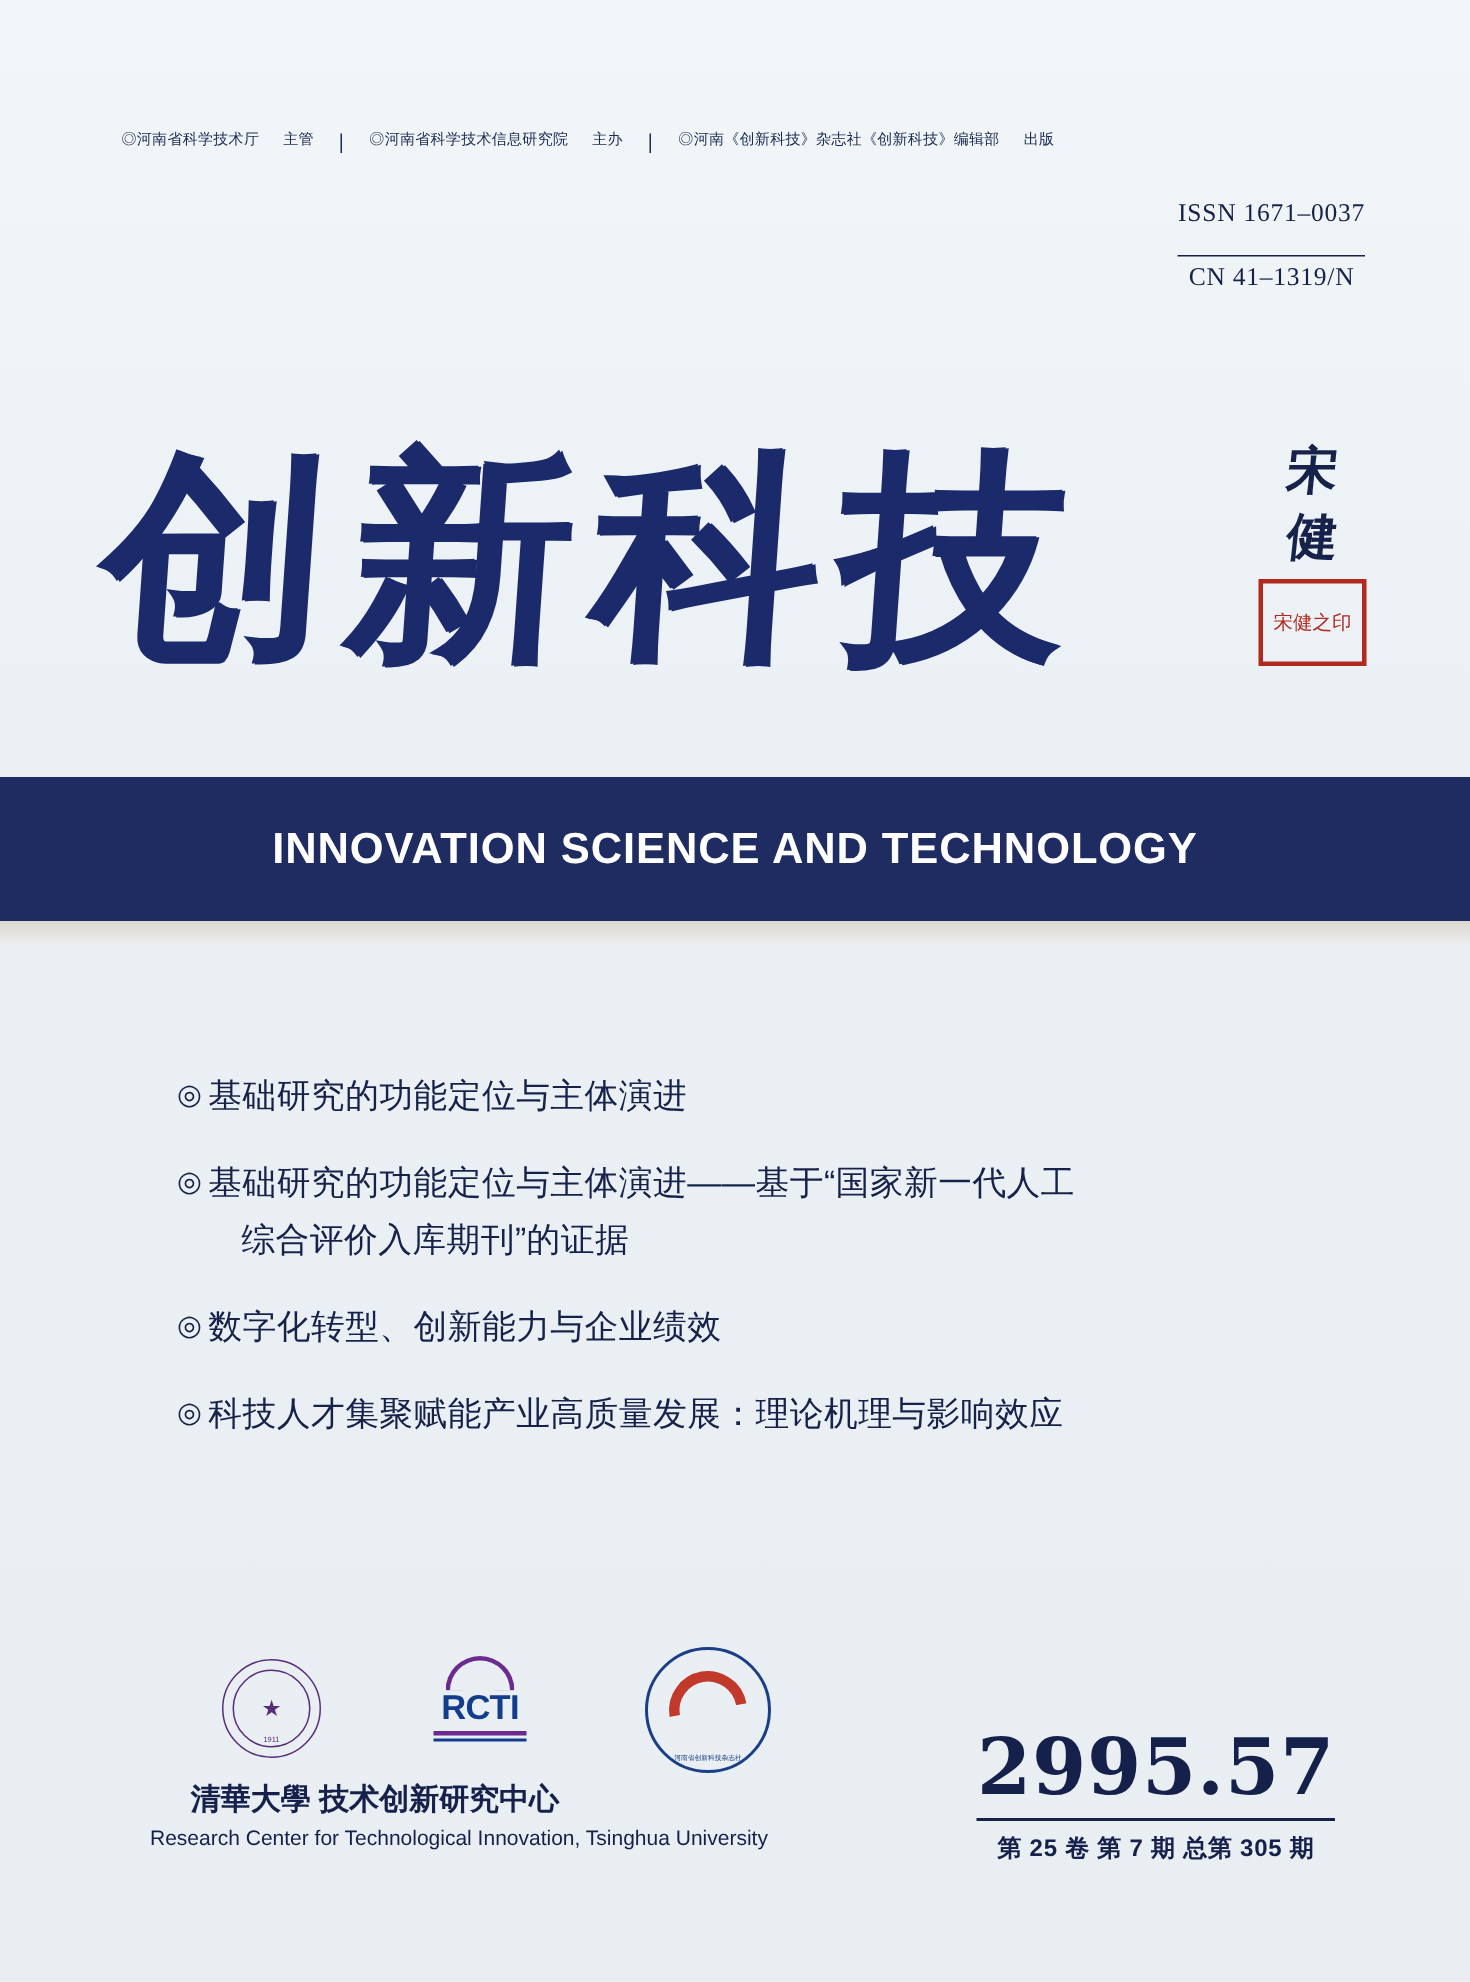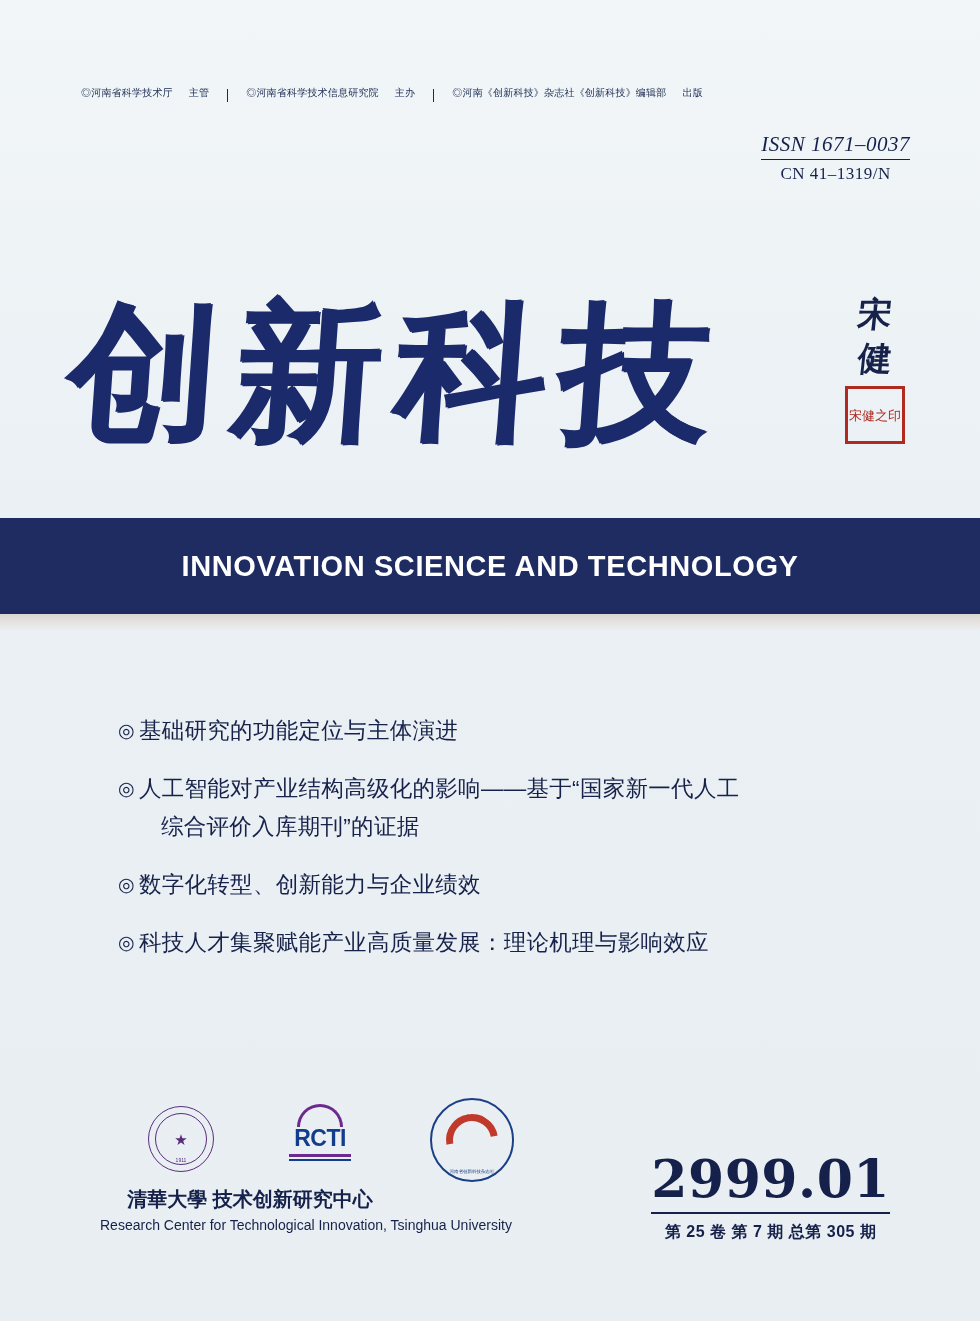--- a/index.html
+++ b/index.html
@@ -64,26 +64,25 @@
   
   .issn {
     position: absolute;
     top: 132px;
     right: 70px;
     text-align: center;
     color: #15214a;
     font-family: "Liberation Serif", serif;
   }
   .issn .issn-line {
-    font-size: 21px;
+    font-size: 17px;
     letter-spacing: 0.5px;
-    padding-bottom: 2px;
+    padding-bottom: 18px;
     border-bottom: 1.5px solid #15214a;
     white-space: nowrap;
-    font-style: italic;
   }
   .issn .cn-line {
     font-size: 17px;
     letter-spacing: 0.5px;
     margin-top: 4px;
     white-space: nowrap;
   }
 
   
   .masthead {
@@ -119,21 +118,21 @@
   .masthead .signature .sig-char {
     font-size: 34px;
     line-height: 44px;
     font-weight: bold;
     letter-spacing: 0;
     display: block;
     transform: skewX(-6deg);
   }
   .masthead .seal {
     margin: 6px auto 0;
-    width: 60px;
+    width: 72px;
     height: 58px;
     border: 3px solid #b02a20;
     color: #b02a20;
     font-size: 13px;
     line-height: 15px;
     display: flex;
     align-items: center;
     justify-content: center;
     text-align: center;
     font-family: "DejaVu Serif", serif;
@@ -415,21 +414,21 @@
   <div class="band-shadow"></div>
 
   <div class="contents">
     <div class="item">
       <span class="bullet">◎</span>
       <span class="txt">基础研究的功能定位与主体演进</span>
     </div>
     <div class="item">
       <span class="bullet">◎</span>
       <span class="txt">
-        <span>人工智能对产业结构高级化的影响——基于“国家新一代人工</span>
+        <span>基础研究的功能定位与主体演进——基于“国家新一代人工</span>
         <span class="cont">综合评价入库期刊”的证据</span>
       </span>
     </div>
     <div class="item">
       <span class="bullet">◎</span>
       <span class="txt">数字化转型、创新能力与企业绩效</span>
     </div>
     <div class="item">
       <span class="bullet">◎</span>
       <span class="txt">科技人才集聚赋能产业高质量发展：理论机理与影响效应</span>
@@ -458,18 +457,18 @@
     </div>
 
     <div class="logo-ist">
       <div class="swirl"></div>
       <div class="ring-text">河南省创新科技杂志社</div>
     </div>
 
   </div>
 
   <div class="issue">
-    <div class="date">2999.01</div>
+    <div class="date">2995.57</div>
     <div class="rule"></div>
     <div class="meta">第 25 卷  第 7 期  总第 305 期</div>
   </div>
 
 </div>
 
 </body></html>

